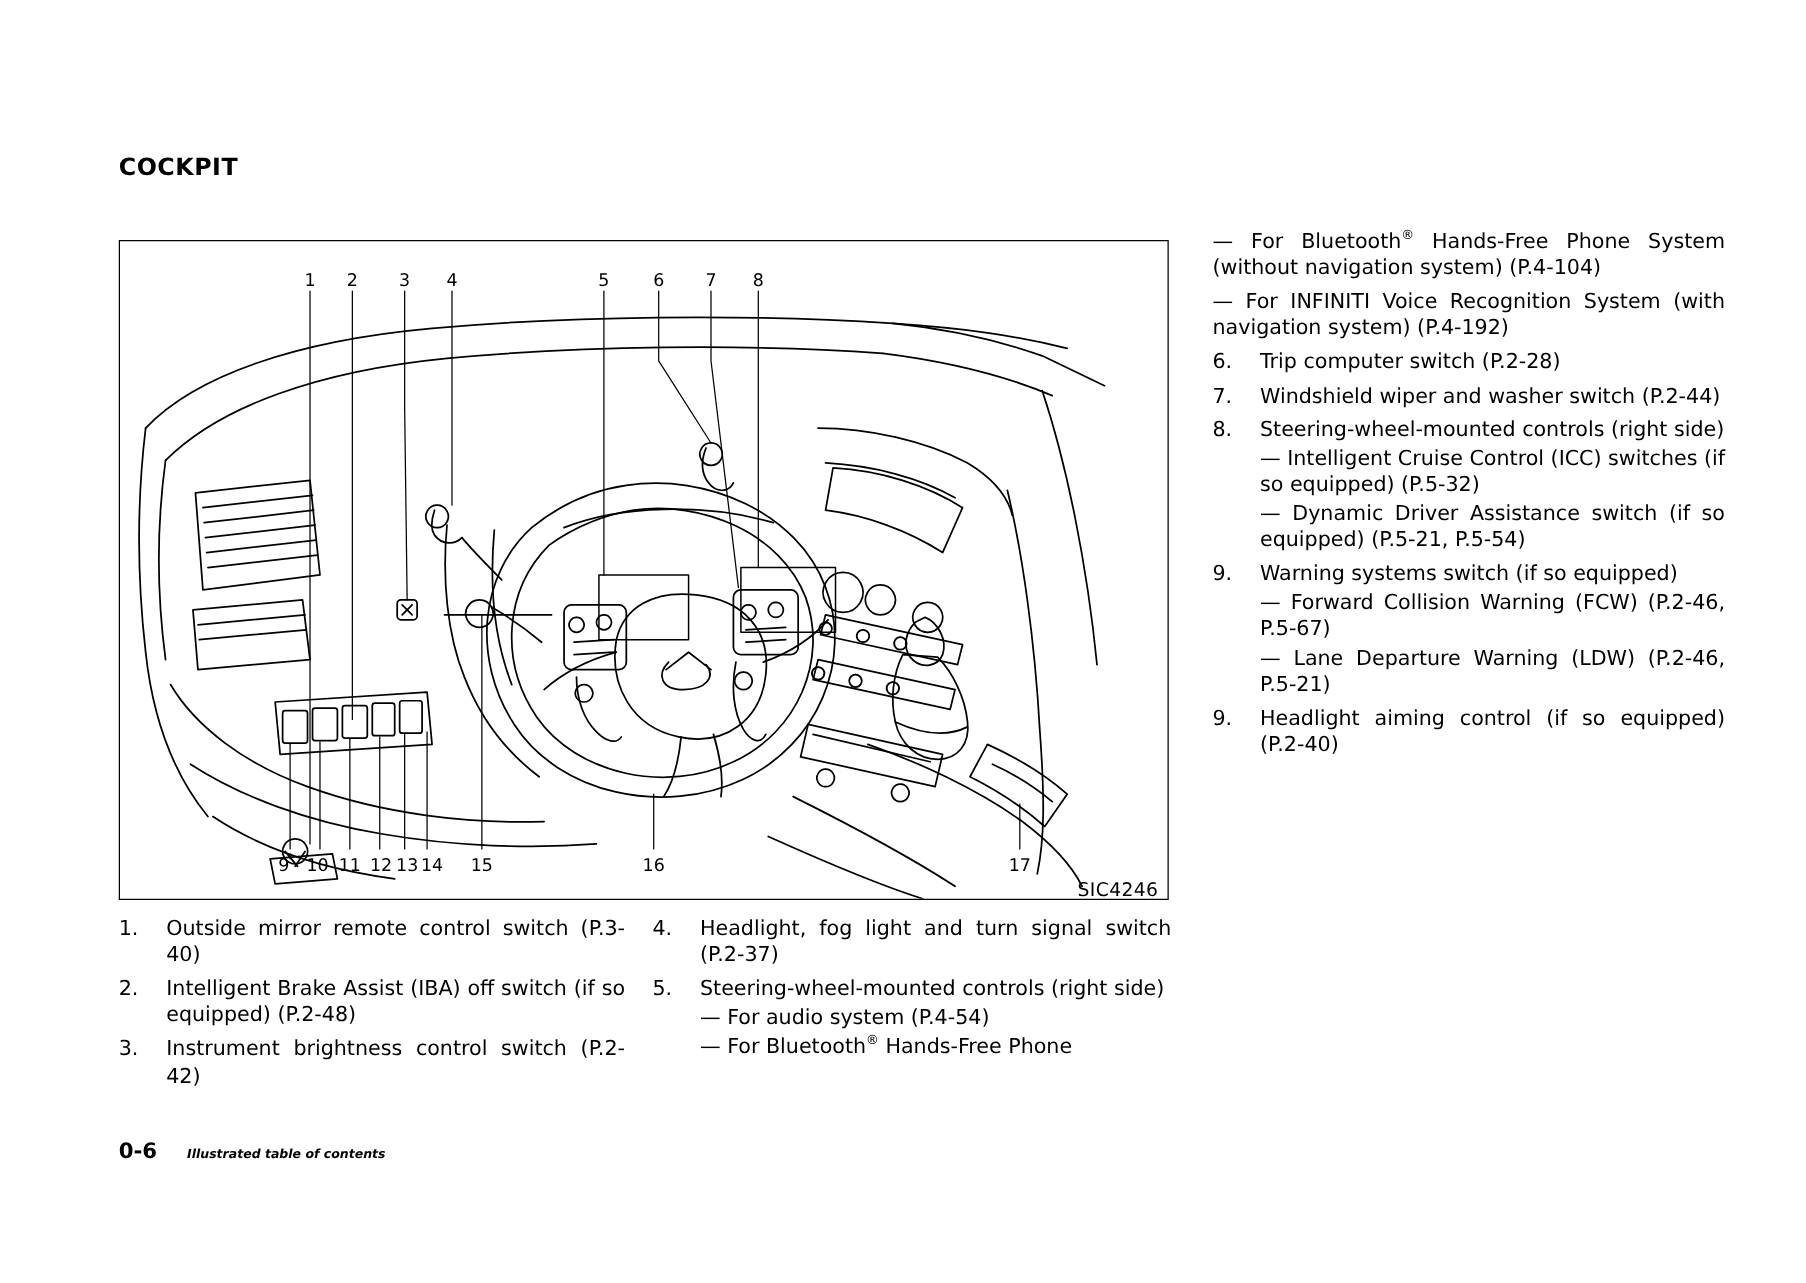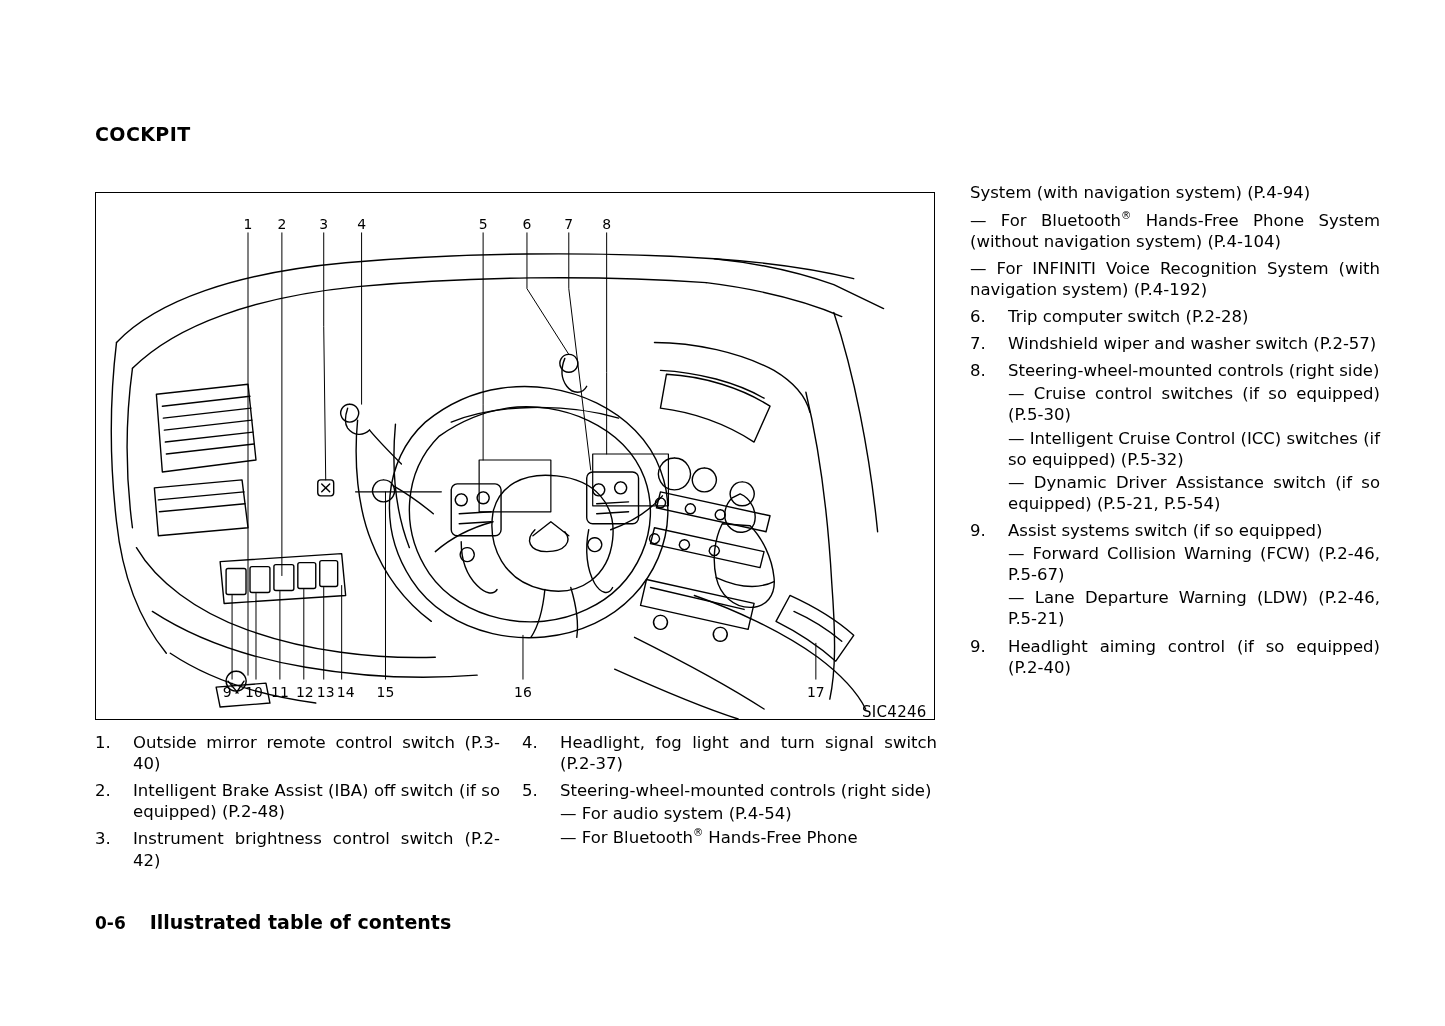--- a/index.html
+++ b/index.html
@@ -96,21 +96,21 @@
 
   
   .footer {
     position: absolute;
     left: 95px;
     top: 911px;
     font-size: 17px;
     font-weight: bold;
   }
   .footer .pg { margin-right: 18px; }
-  .footer .ft-title { font-size: 19px; }
+  .footer .ft-title { font-size: 10px; font-style: italic; }
 
   
   .fig-label {
     font-family: "DejaVu Sans", sans-serif;
     font-size: 14px;
   }
 </style>
 </head>
 <body>
 
@@ -304,48 +304,46 @@
       <div class="item-body">
         <span>Steering-wheel-mounted controls (right side)</span>
         <span class="sub">— For audio system (P.4-54)</span>
         <span class="sub">— For Bluetooth<sup>®</sup> Hands-Free Phone</span>
       </div>
     </div>
   </div>
 
   <div class="legend legend-col-3">
 
-    <div class="cont">System (with navigation system) (P.4-94)</div>
     <div class="cont">— For Bluetooth<sup>®</sup> Hands-Free Phone System (without navigation system) (P.4-104)</div>
     <div class="cont">— For INFINITI Voice Recognition System (with navigation system) (P.4-192)</div>
 
     <div class="item">
       <div class="item-num">6.</div>
       <div class="item-body">Trip computer switch (P.2-28)</div>
     </div>
 
     <div class="item">
       <div class="item-num">7.</div>
-      <div class="item-body">Windshield wiper and washer switch (P.2-57)</div>
+      <div class="item-body">Windshield wiper and washer switch (P.2-44)</div>
     </div>
 
     <div class="item">
       <div class="item-num">8.</div>
       <div class="item-body">
         <span>Steering-wheel-mounted controls (right side)</span>
-        <span class="sub">— Cruise control switches (if so equipped) (P.5-30)</span>
         <span class="sub">— Intelligent Cruise Control (ICC) switches (if so equipped) (P.5-32)</span>
         <span class="sub">— Dynamic Driver Assistance switch (if so equipped) (P.5-21, P.5-54)</span>
       </div>
     </div>
 
     <div class="item">
       <div class="item-num">9.</div>
       <div class="item-body">
-        <span>Assist systems switch (if so equipped)</span>
+        <span>Warning systems switch (if so equipped)</span>
         <span class="sub">— Forward Collision Warning (FCW) (P.2-46, P.5-67)</span>
         <span class="sub">— Lane Departure Warning (LDW) (P.2-46, P.5-21)</span>
       </div>
     </div>
 
     <div class="item">
       <div class="item-num">9.</div>
       <div class="item-body">Headlight aiming control (if so equipped) (P.2-40)</div>
     </div>
   </div>

